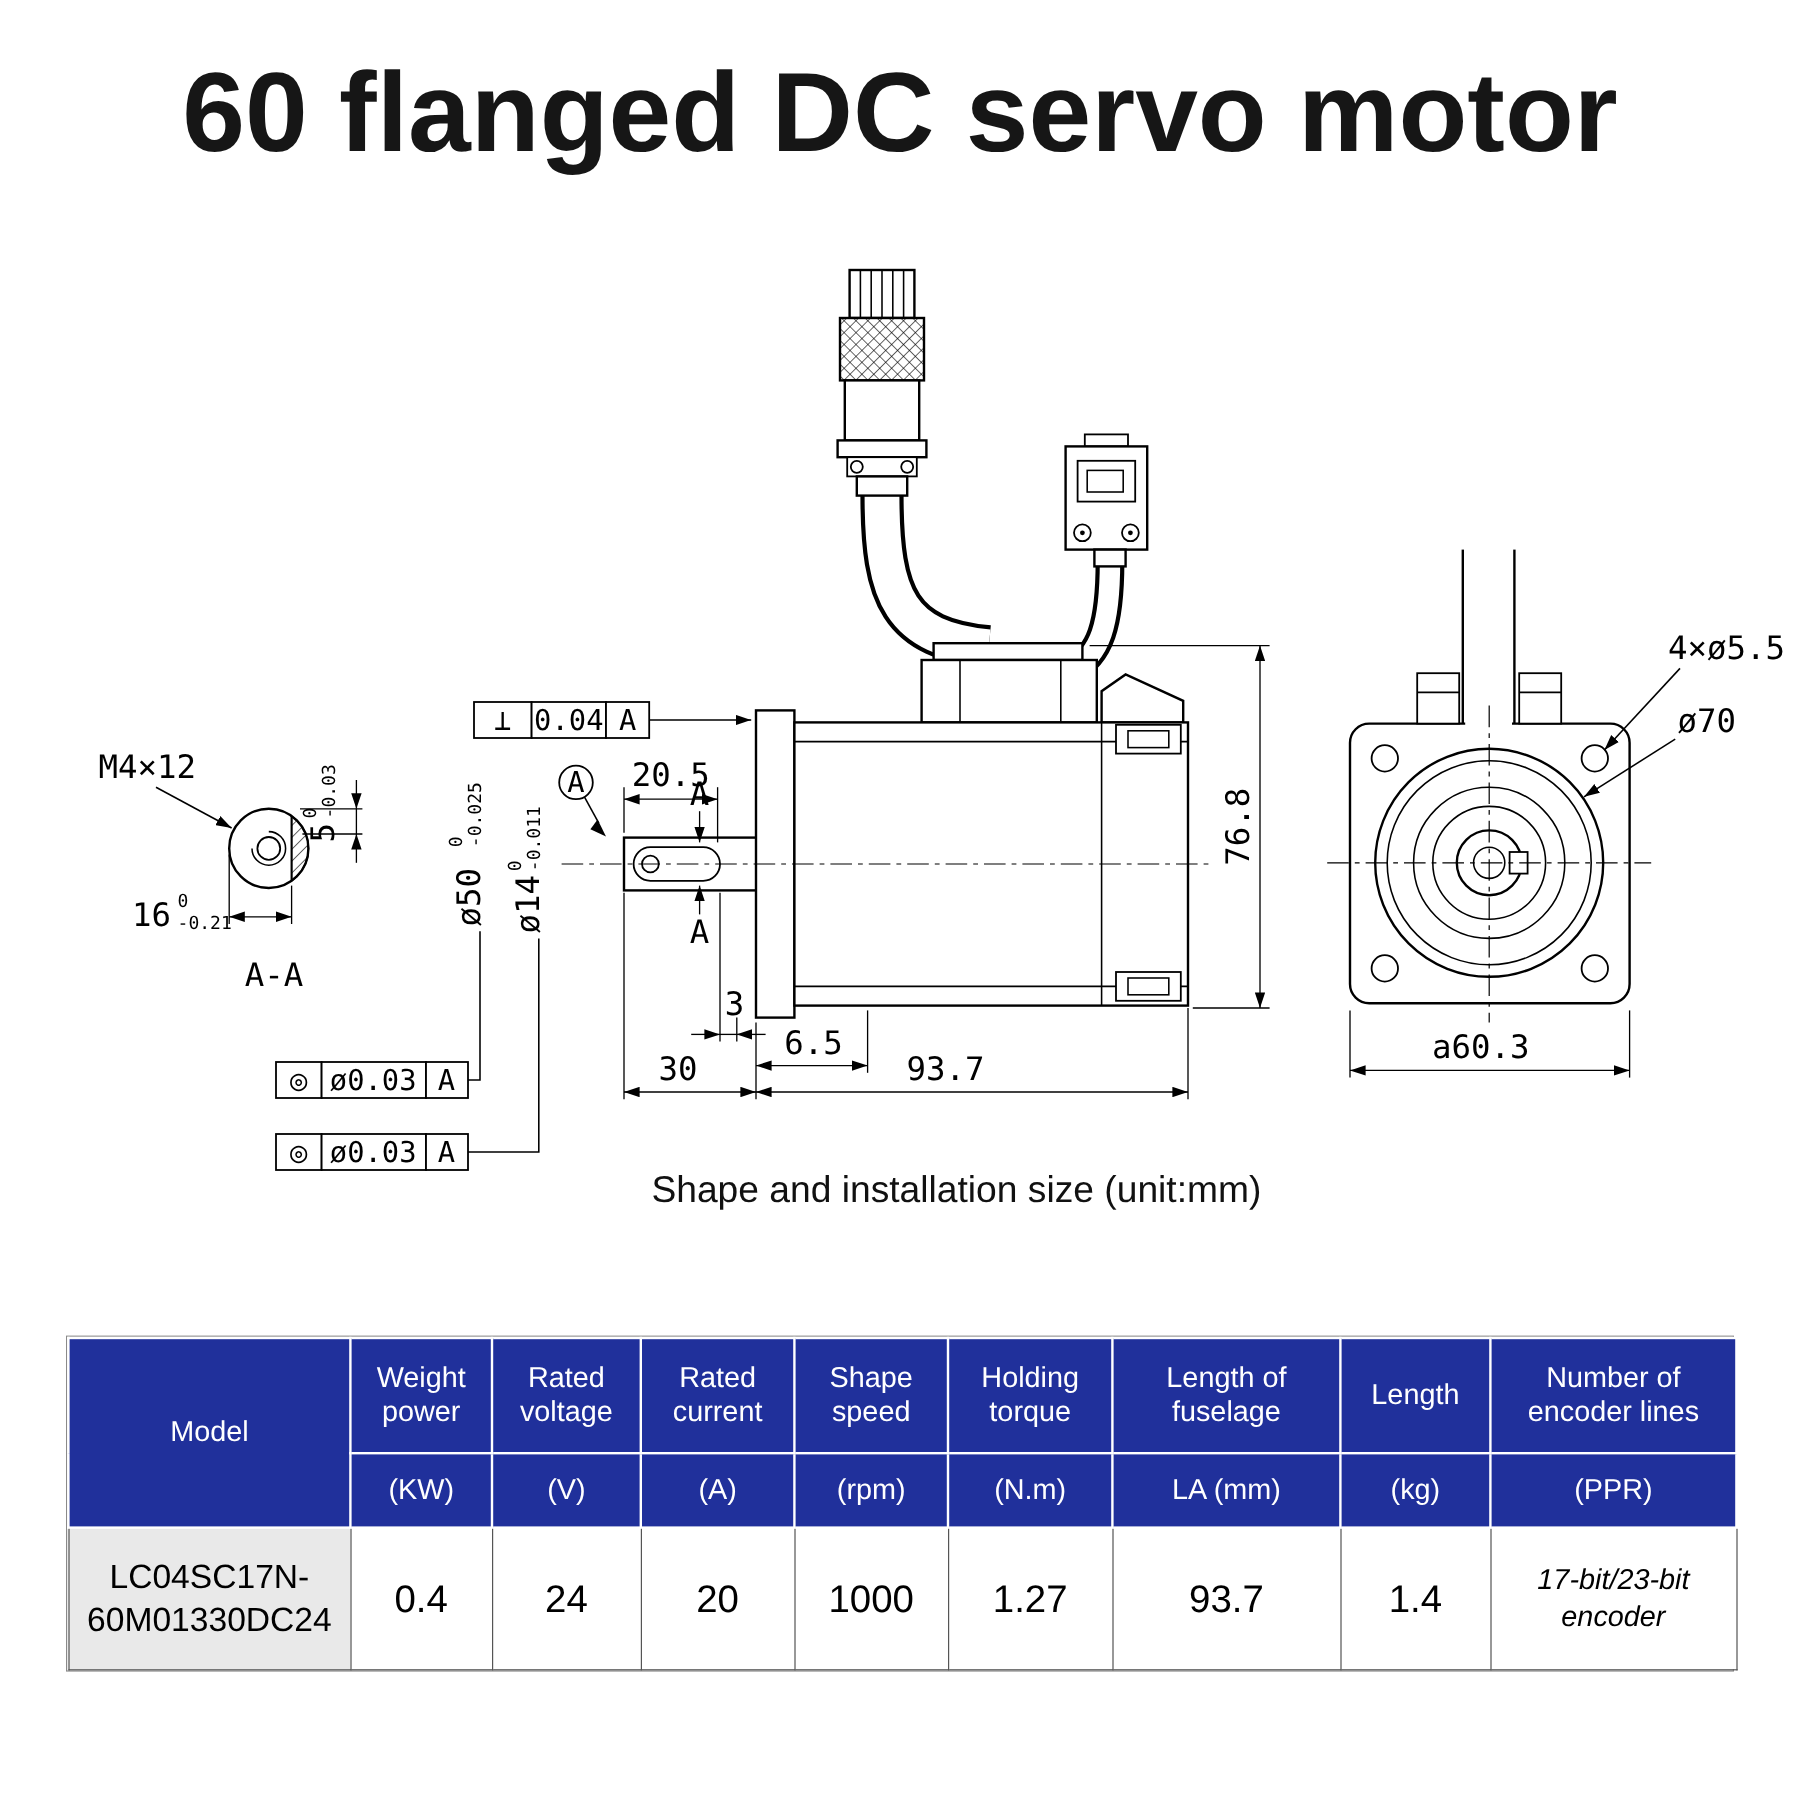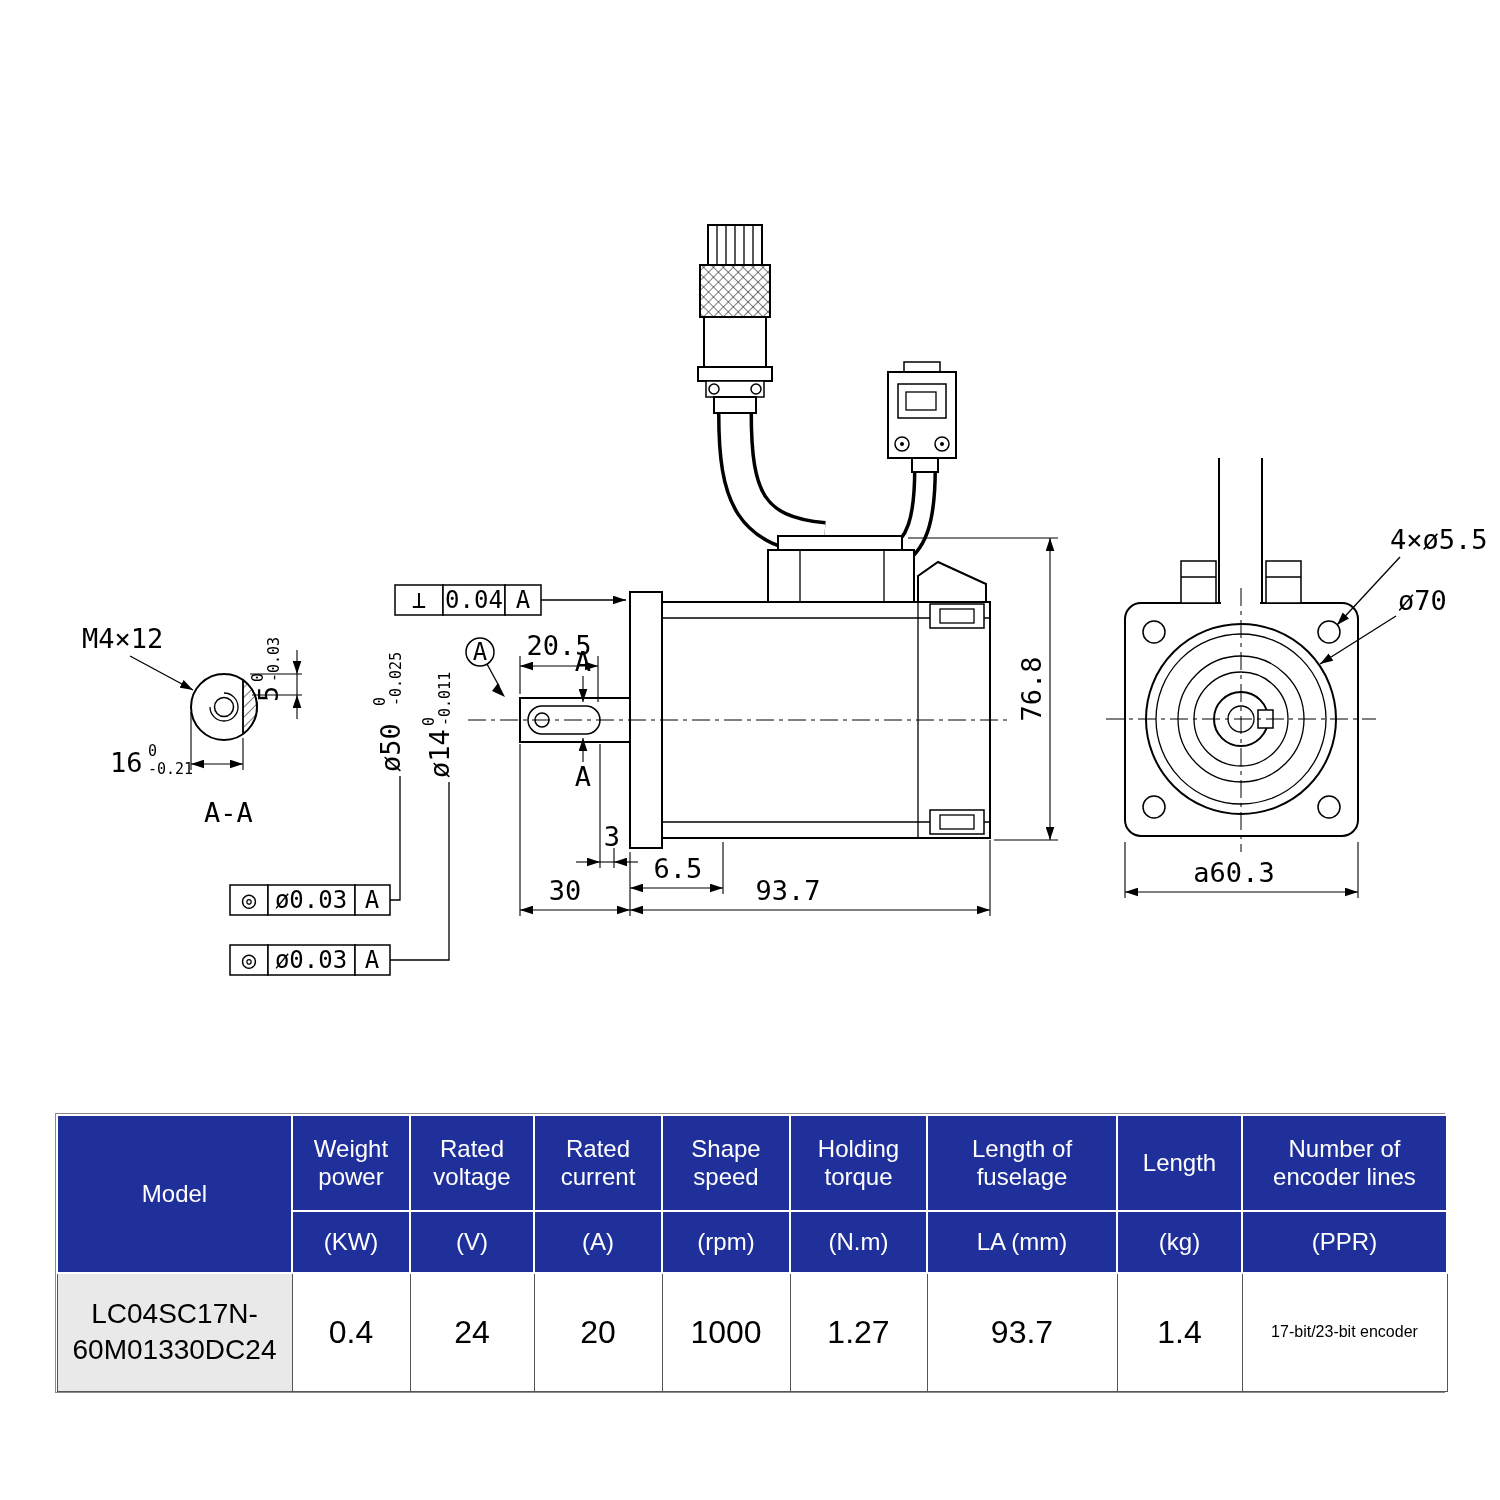--- a/index.html
+++ b/index.html
@@ -13,37 +13,38 @@
   .table-wrap { position:absolute; top:1113px; left:55px; width:1390px; border:1px solid #8a8a8a; }
   table { width:100%; border-collapse:collapse; table-layout:fixed; }
   th { background:var(--table-header-bg,#20309b); color:var(--table-header-text,#fff);
        border:2px solid #fff; font-weight:400; font-size:24px; line-height:1.18;
        padding:4px 5px; text-align:center; vertical-align:middle; }
   tr.h1 th { height:96px; }
   tr.h2 th { height:62px; }
   td { border:1px solid #555; background:#fff; color:#000; font-size:32px;
        text-align:center; vertical-align:middle; height:118px; padding:4px; }
   td.model-cell { background:var(--model-cell-bg,#e9e9e9); font-size:28px; line-height:1.3; }
-  td.encoder-cell { font-size:16px; line-height:1.3; }
+  td.encoder-cell { font-size:24px; line-height:1.3;font-style:italic; }
   
   .ln  { fill:none; stroke:#000; stroke-width:2; }
   .fw  { fill:#fff; stroke:#000; stroke-width:2; }
   .fw1 { fill:#fff; stroke:#000; stroke-width:1.5; }
   .tn  { fill:none; stroke:#000; stroke-width:1.3; }
   .dim { fill:none; stroke:#000; stroke-width:1.1; }
   .cl  { fill:none; stroke:#000; stroke-width:1; stroke-dasharray:18 5 4 5; }
   text.d  { font-family:"DejaVu Sans Mono", monospace; font-size:27px; fill:#000; }
   text.dm { font-family:"DejaVu Sans Mono", monospace; font-size:24px; fill:#000; }
   text.ds { font-family:"DejaVu Sans Mono", monospace; font-size:15px; fill:#000; }
 </style>
 </head>
 <body>
 
 <div class="stage">
 
+  <div class="title">60 flanged DC servo motor</div>
 
   <svg class="drawing" width="1500" height="810" viewBox="0 195 1500 810" xmlns="http://www.w3.org/2000/svg">
     <defs>
       <marker id="arr" viewBox="0 0 12 8" refX="12" refY="4" markerWidth="13" markerHeight="9" markerUnits="userSpaceOnUse" orient="auto-start-reverse">
         <path d="M0,0 L12,4 L0,8 Z" fill="#000"></path>
       </marker>
       <pattern id="h45" width="7" height="7" patternUnits="userSpaceOnUse" patternTransform="rotate(45)">
         <line x1="0" y1="0" x2="0" y2="7" stroke="#000" stroke-width="1"></line>
       </pattern>
       <pattern id="h135" width="7" height="7" patternUnits="userSpaceOnUse" patternTransform="rotate(-45)">
@@ -253,20 +254,21 @@
       <line class="tn" x1="1400" y1="557" x2="1337" y2="625" marker-end="url(#arr)"></line>
       <text class="d" x="1398" y="610">ø70</text>
       <line class="tn" x1="1396" y1="616" x2="1320" y2="664" marker-end="url(#arr)"></line>
       <line class="dim" x1="1125" y1="842" x2="1125" y2="898"></line>
       <line class="dim" x1="1358" y1="842" x2="1358" y2="898"></line>
       <line class="dim" x1="1125" y1="892" x2="1358" y2="892" marker-start="url(#arr)" marker-end="url(#arr)"></line>
       <text class="d" x="1234" y="882" text-anchor="middle">a60.3</text>
     </g>
   </svg>
 
+  <div class="caption">Shape and installation size (unit:mm)</div>
 
   <div class="table-wrap">
     <table>
       <colgroup>
         <col style="width:235px">
           <col style="width:118px">
           <col style="width:124px">
         <col style="width:128px">
           <col style="width:128px">
           <col style="width:137px">

